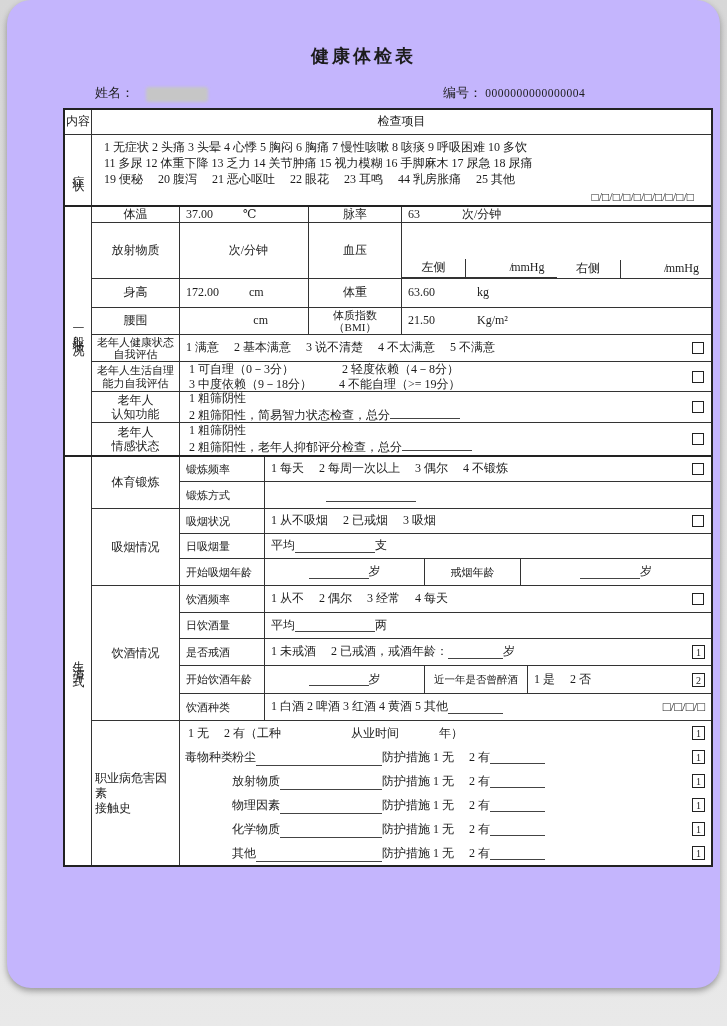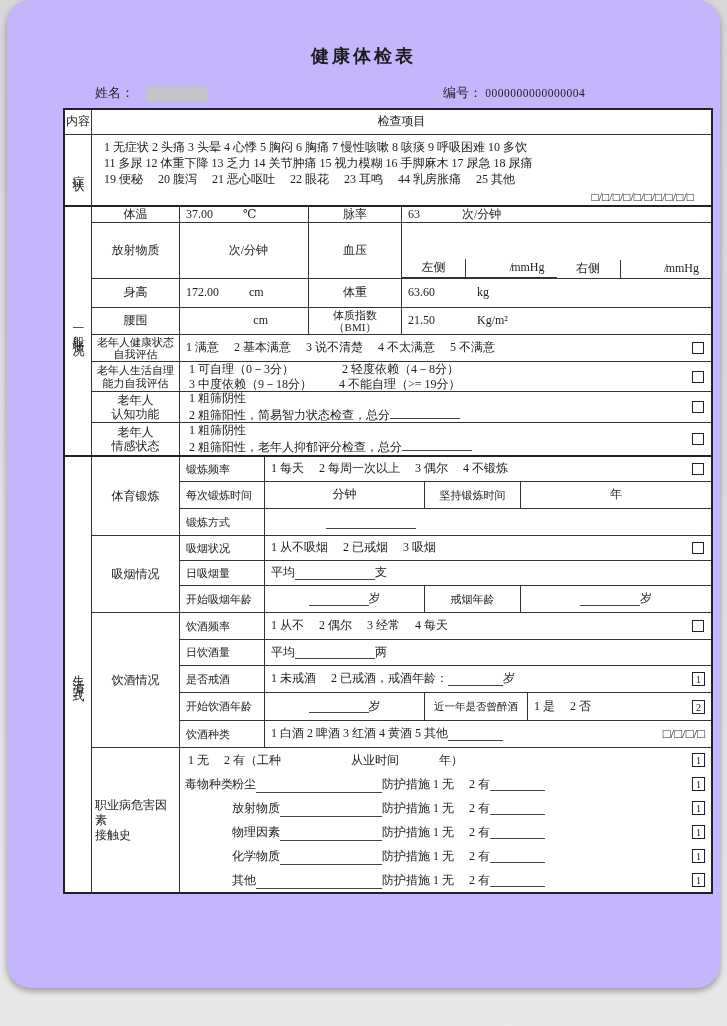--- a/index.html
+++ b/index.html
@@ -229,26 +229,20 @@
         <div class="row">
           <div class="glabel">体育锻炼</div>
           <div class="gbody">
             <div class="row" style="height:25px">
               <div class="c left f11" style="width:85px">锻炼频率</div>
               <div class="c nbr left" style="flex:1;padding-right:11px">
                 <span>1 每天　 2 每周一次以上　 3 偶尔　 4 不锻炼</span>
                 <span class="cbox abs"></span>
               </div>
             </div>
-            <div class="row" style="height:27px">
-              <div class="c left f11" style="width:85px">每次锻炼时间</div>
-              <div class="c" style="width:160px">分钟</div>
-              <div class="c f11" style="width:96px">坚持锻炼时间</div>
-              <div class="c nbr" style="flex:1">年</div>
-            </div>
             <div class="row nb" style="height:26px">
               <div class="c left f11" style="width:85px">锻炼方式</div>
               <div class="c nbr left" style="flex:1">
                   <span class="ul w90" style="margin-left:55px"></span>
                 </div>
             </div>
           </div>
         </div>
 
 

